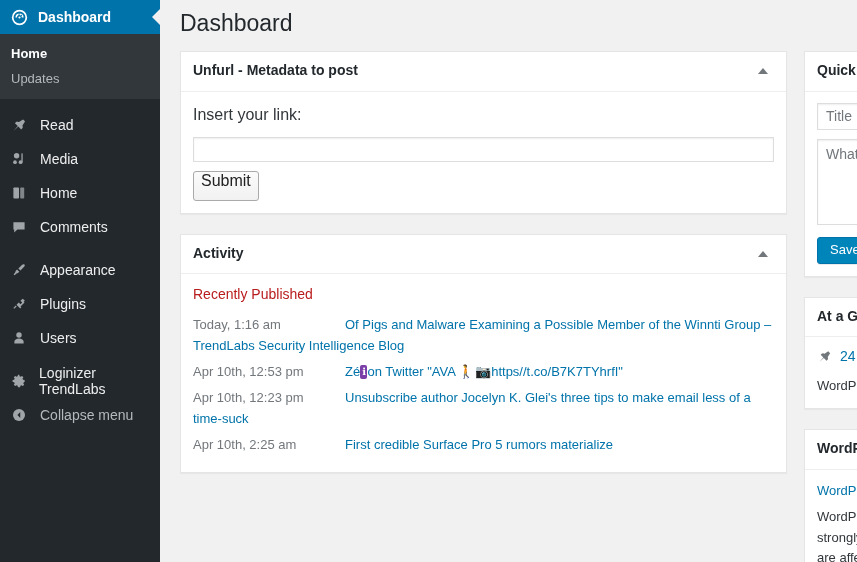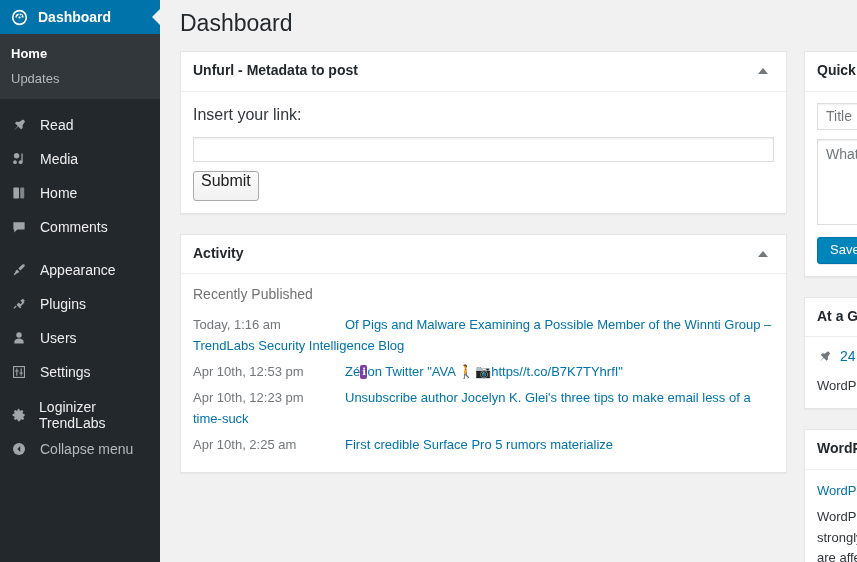--- a/index.html
+++ b/index.html
@@ -162,21 +162,21 @@
     background: linear-gradient(#fbfbfb,#f1f1f1);
     color: #222;
     line-height: 14px;
     cursor: pointer;
   }
 
   
   .subhead {
     font-size: 14px;
     font-weight: 400;
-    color: #737373;
+    color: #b91c1c;
     margin: 0 0 9px 0;
     line-height: 1.4;
   }
   .act-list { margin: 0; padding: 0; list-style: none; }
   .act-item {
     font-size: 13px;
     line-height: 1.62;
     color: #32373c;
     margin-bottom: 5px;
   }
@@ -357,30 +357,20 @@
       <span class="mi">
         <svg class="icn" width="16" height="16" viewBox="0 0 20 20" fill="#a0a5aa">
           <circle cx="10" cy="6.2" r="3.4"></circle>
           <path d="M10 10.5c-3.3 0-5.8 1.9-5.8 4.2V17h11.6v-2.3c0-2.3-2.5-4.2-5.8-4.2z"></path>
         </svg>
       </span>
       <span>Users</span>
     </a>
 
 
-    <a href="#" class="menu-item">
-      <span class="mi">
-        <svg class="icn" width="16" height="16" viewBox="0 0 20 20" fill="none" stroke="#a0a5aa" stroke-width="1.4">
-          <rect x="3.2" y="3.2" width="13.6" height="13.6"></rect>
-          <path d="M7.3 6v8M12.7 6v8" stroke-linecap="round"></path>
-          <path d="M5.6 8.8h3.4M11 11.2h3.4" stroke-linecap="round"></path>
-        </svg>
-      </span>
-      <span>Settings</span>
-    </a>
 
     <div class="menu-sep"></div>
 
     <a href="#" class="menu-item">
       <span class="mi">
         <svg class="icn" width="16" height="16" viewBox="0 0 20 20" fill="#a0a5aa">
           <path d="M10 6.6A3.4 3.4 0 1 0 10 13.4 3.4 3.4 0 0 0 10 6.6zm0 5.2a1.8 1.8 0 1 1 0-3.6 1.8 1.8 0 0 1 0 3.6z"></path>
           <path d="M17 11.2v-2.4l-2-.4a5.6 5.6 0 0 0-.6-1.4l1.1-1.7-1.7-1.7-1.7 1.1a5.6 5.6 0 0 0-1.4-.6l-.4-2H8.7l-.4 2a5.6 5.6 0 0 0-1.4.6L5.2 3.6 3.5 5.3l1.1 1.7a5.6 5.6 0 0 0-.6 1.4l-2 .4v2.4l2 .4c.1.5.3 1 .6 1.4l-1.1 1.7 1.7 1.7 1.7-1.1c.4.3.9.5 1.4.6l.4 2h2.6l.4-2c.5-.1 1-.3 1.4-.6l1.7 1.1 1.7-1.7-1.1-1.7c.3-.4.5-.9.6-1.4z"></path>
         </svg>
       </span>

